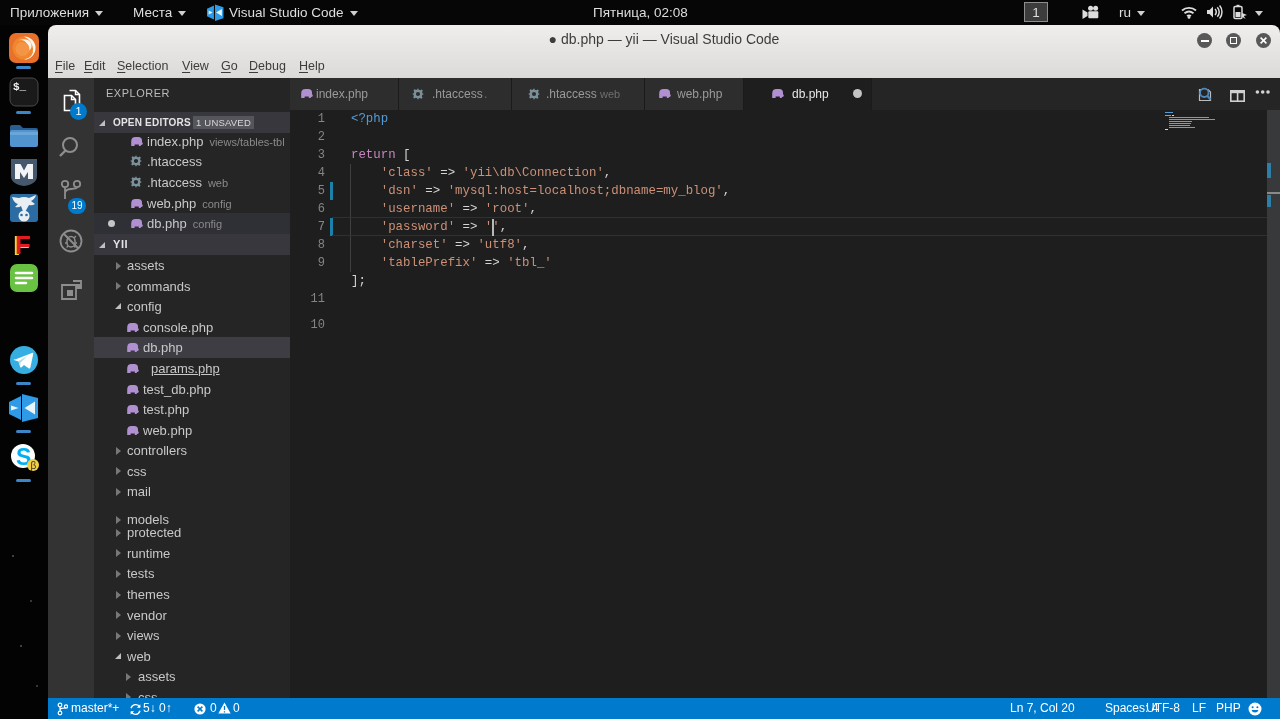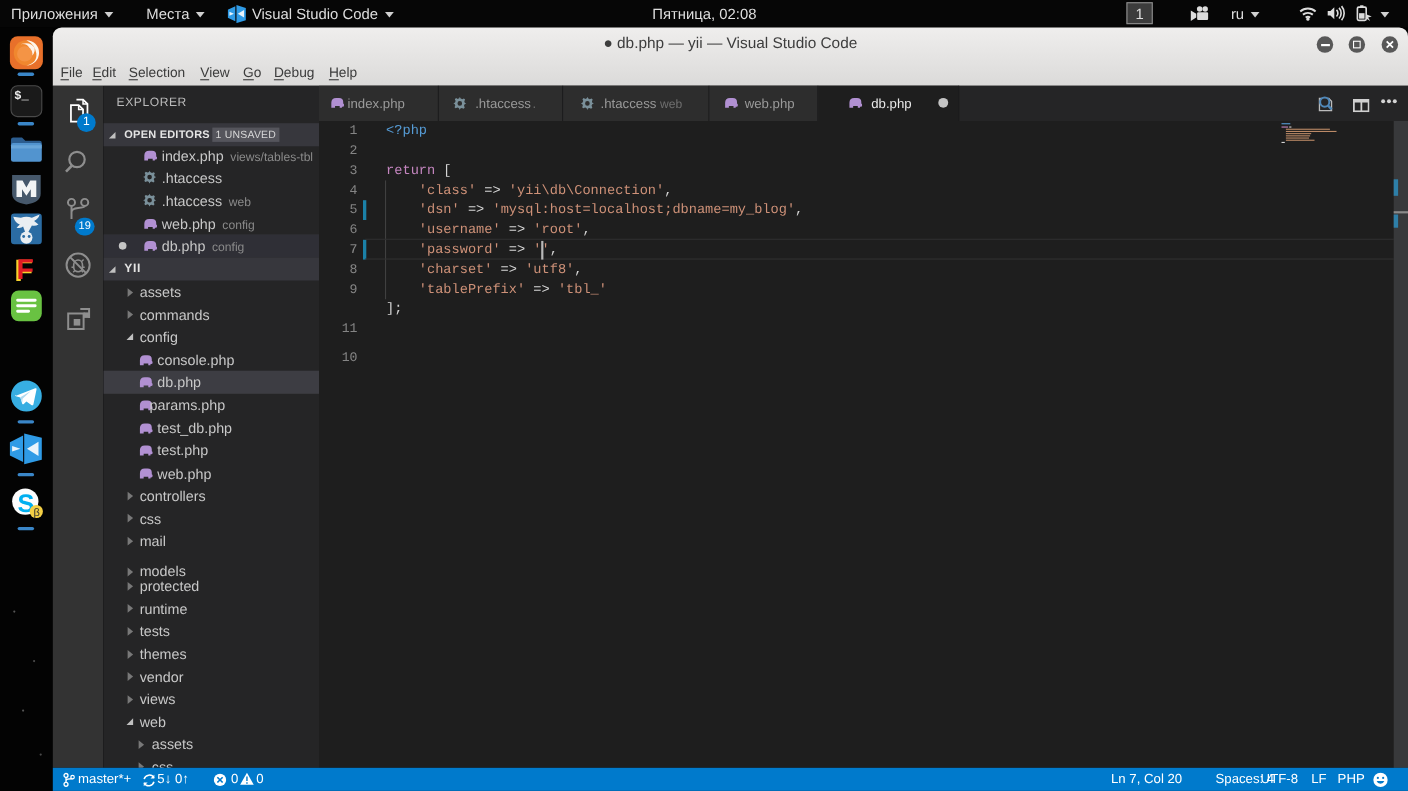--- a/index.html
+++ b/index.html
@@ -293,21 +293,21 @@
     <div class="row" style="top:259.4px;background:#3d3d43;">
           <svg style="position:absolute;left:32px;top:5px" width="13" height="11" viewBox="0 0 13 11">
             <path fill="#b190d2" d="M1.2 10 V5.4 Q1.2 1 5.6 1 L8.2 1 Q12 1 12 4.6 L12 6.2 Q12.8 6.4 12.8 7.6 Q12.8 9 11.4 9 L10.8 9 V10 H8.8 V8.4 H4.6 V10 Z"></path>
           </svg>
           <span style="position:absolute;left:49px;">db.php</span>
         </div>
     <div class="row" style="top:279.95px;">
           <svg style="position:absolute;left:32px;top:5px" width="13" height="11" viewBox="0 0 13 11">
             <path fill="#b190d2" d="M1.2 10 V5.4 Q1.2 1 5.6 1 L8.2 1 Q12 1 12 4.6 L12 6.2 Q12.8 6.4 12.8 7.6 Q12.8 9 11.4 9 L10.8 9 V10 H8.8 V8.4 H4.6 V10 Z"></path>
           </svg>
-          <span style="position:absolute;left:42px;">params.php</span>
+          <span style="position:absolute;left:57px;text-decoration:underline;">params.php</span>
         </div>
     <div class="row" style="top:300.5px;">
           <svg style="position:absolute;left:32px;top:5px" width="13" height="11" viewBox="0 0 13 11">
             <path fill="#b190d2" d="M1.2 10 V5.4 Q1.2 1 5.6 1 L8.2 1 Q12 1 12 4.6 L12 6.2 Q12.8 6.4 12.8 7.6 Q12.8 9 11.4 9 L10.8 9 V10 H8.8 V8.4 H4.6 V10 Z"></path>
           </svg>
           <span style="position:absolute;left:49px;">test_db.php</span>
         </div>
     <div class="row" style="top:321.05px;">
           <svg style="position:absolute;left:32px;top:5px" width="13" height="11" viewBox="0 0 13 11">
             <path fill="#b190d2" d="M1.2 10 V5.4 Q1.2 1 5.6 1 L8.2 1 Q12 1 12 4.6 L12 6.2 Q12.8 6.4 12.8 7.6 Q12.8 9 11.4 9 L10.8 9 V10 H8.8 V8.4 H4.6 V10 Z"></path>

